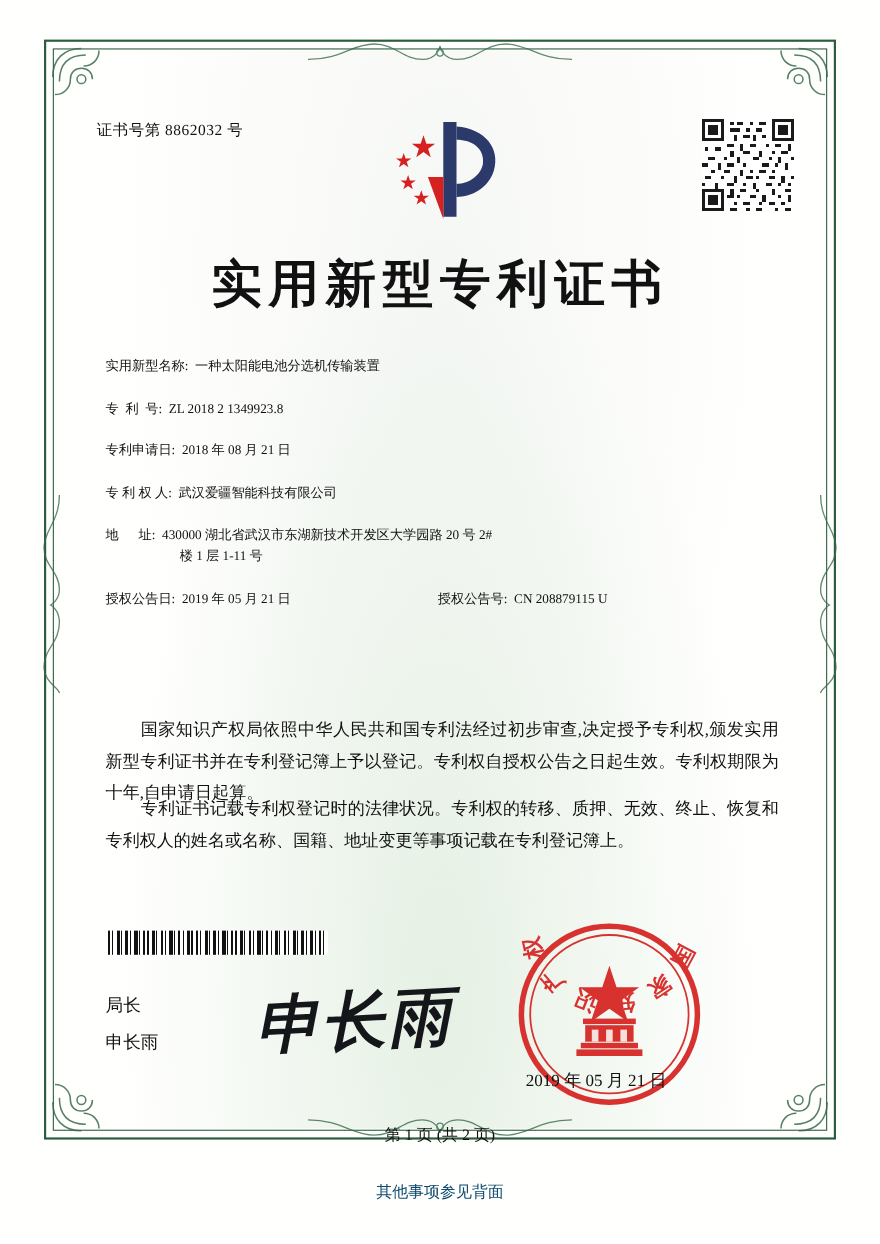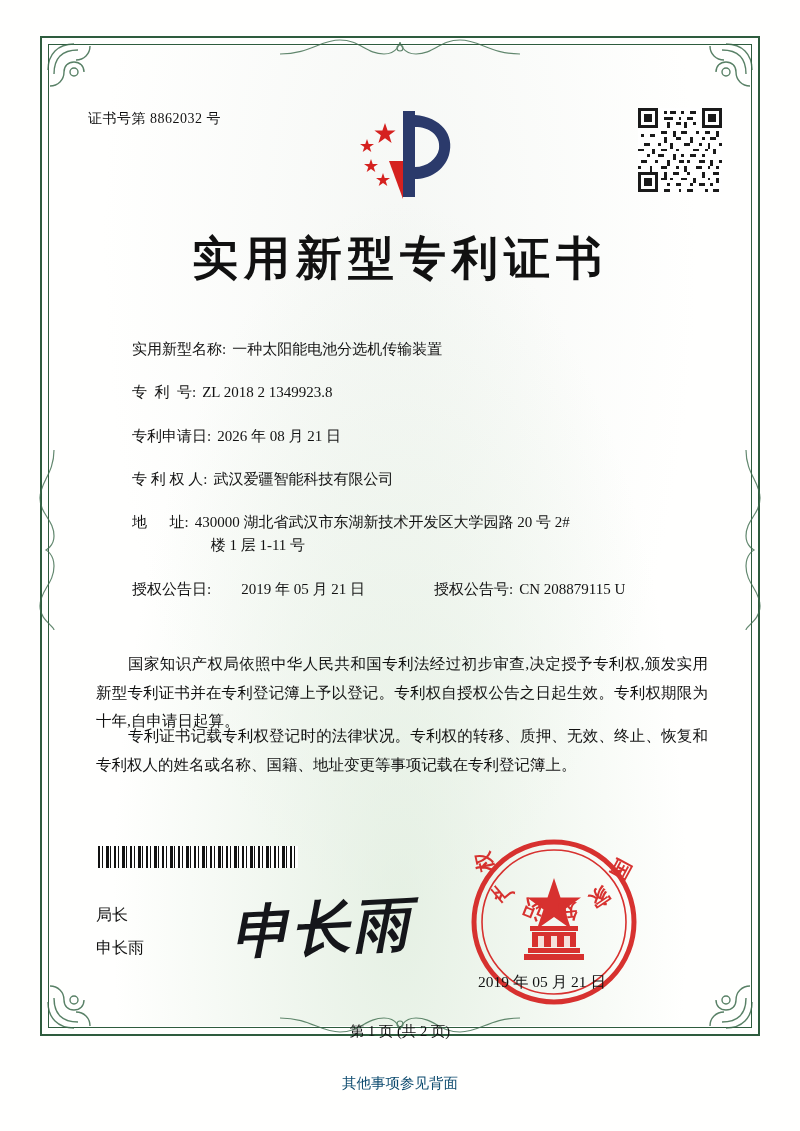--- a/index.html
+++ b/index.html
@@ -97,25 +97,24 @@
     font-size: 46px;
     font-weight: bold;
     letter-spacing: 6px;
     color: #111;
     font-family: "DejaVu Sans", sans-serif;
   }
 
   
   .fields {
     position: absolute;
-    left: 96px; top: 338px;
+    left: 96px; top: 323px;
     width: 612px;
-    font-size: 15px;
+    font-size: 12px;
     line-height: 1.55;
-    margin-left: 36px;
   }
   .row {
     display: flex;
     align-items: flex-start;
     margin-bottom: 20px;
   }
   .row .lbl {
     flex: 0 0 auto;
     white-space: pre;
     color: #111;
@@ -124,21 +123,21 @@
     flex: 1 1 auto;
     color: #111;
     padding-left: 6px;
   }
   .row .val .line2 { display: block; padding-left: 16px; }
 
   .row.inline-two {
     justify-content: flex-start;
     gap: 0;
   }
-  .pub-left { width: 302px; display: flex; gap: 24px; }
+  .pub-left { width: 302px; display: flex; }
   .pub-right { display: flex; }
 
   
   .para {
     position: absolute;
     left: 96px;
     width: 612px;
     font-size: 15.5px;
     line-height: 1.85;
     text-align: justify;
@@ -410,21 +409,21 @@
     </div>
 
 
     <div class="row">
       <span class="lbl">专  利  号:</span>
       <span class="val">ZL 2018 2 1349923.8</span>
     </div>
 
     <div class="row">
       <span class="lbl">专利申请日:</span>
-      <span class="val">2026 年 08 月 21 日</span>
+      <span class="val">2018 年 08 月 21 日</span>
     </div>
 
     <div class="row">
       <span class="lbl">专 利 权 人:</span>
       <span class="val">武汉爱疆智能科技有限公司</span>
     </div>
 
     <div class="row">
       <span class="lbl">地      址:</span>
       <span class="val">

